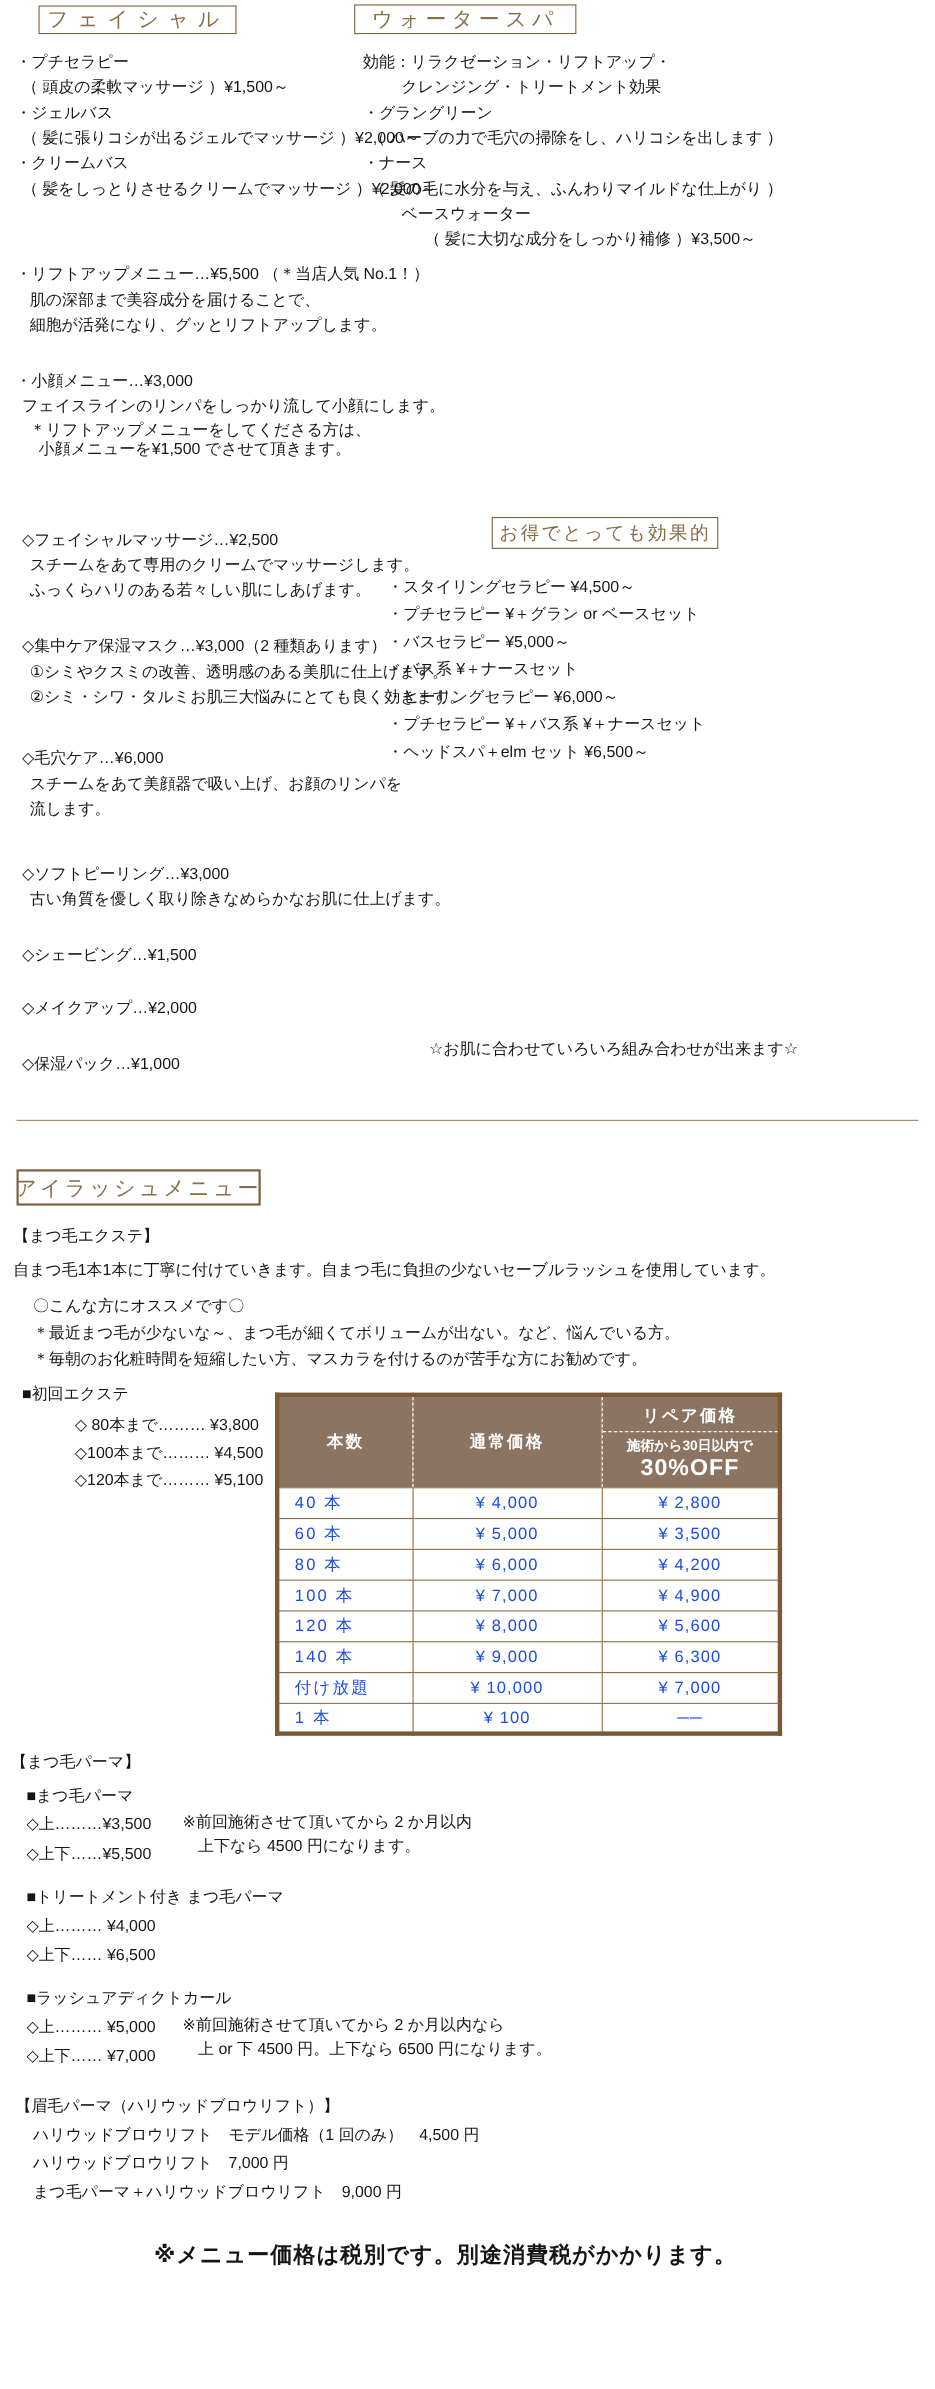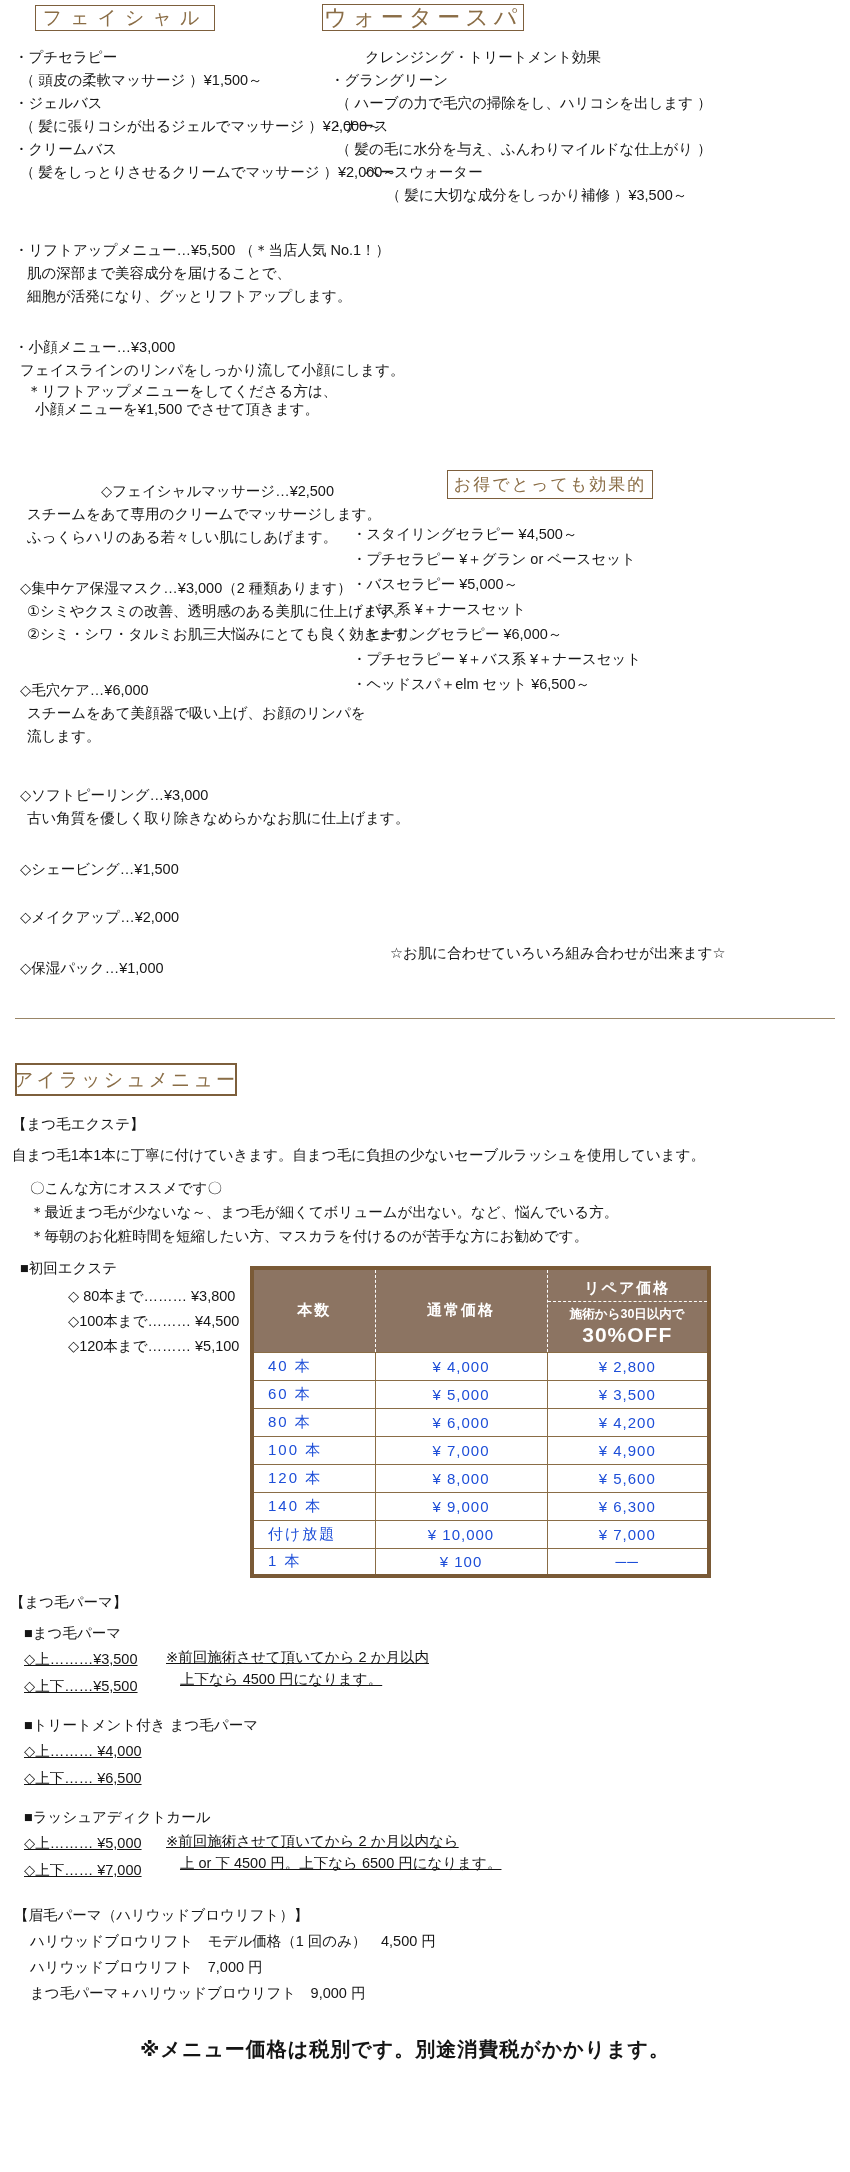--- a/index.html
+++ b/index.html
@@ -5,34 +5,34 @@
   html,body{margin:0;padding:0;background:#fff;}
   .page{position:relative;width:850px;height:2172px;background:#ffffff;
         font-family:"Liberation Sans","DejaVu Sans",sans-serif;color:#151515;overflow:hidden;}
 
   
   .hdr-box{position:absolute;border:1px solid #7d5f3c;color:#8a6d46;
            font-family:"Liberation Serif","DejaVu Serif",serif;
            display:flex;align-items:center;justify-content:center;
            box-sizing:border-box;white-space:nowrap;}
   .facial-box{left:35px;top:5px;width:180px;height:26px;font-size:19px;letter-spacing:8px;}
-  .spa-box{left:322px;top:4px;width:202px;height:27px;font-size:23px;letter-spacing:5px;}
+  .spa-box{left:322px;top:4px;width:202px;height:27px;font-size:19px;letter-spacing:5px;}
   .deals-box{left:447px;top:470px;width:206px;height:29px;font-size:17px;letter-spacing:2px;}
   .lash-box{left:15px;top:1063px;width:222px;height:33px;font-size:19px;letter-spacing:3px;border-width:2px;}
 
   .col{position:absolute;}
   .ln{font-size:14.5px;line-height:23px;white-space:nowrap;}
   .i1{padding-left:6px;}
   .i2{padding-left:13px;}
   .i3{padding-left:21px;}
   .s1{padding-left:35px;}
   .s2{padding-left:56px;}
   .tight{line-height:18px;}
   .mt25{margin-top:25px;} .mt28{margin-top:28px;}
-  .mt33{margin-top:33px;} .mt36{margin-top:36px;} .mt55{margin-top:55px;} .mt62{margin-top:62px;text-align:right;}
+  .mt33{margin-top:33px;} .mt36{margin-top:36px;} .mt55{margin-top:55px;} .mt62{margin-top:62px;}
 
   .facial-col{left:14px;top:46px;width:320px;}
   .spa-col{left:330px;top:46px;width:330px;}
   .deals-col{left:352px;top:522px;width:300px;}
   .deals-col .ln{line-height:25px;}
   .deals-note{position:absolute;left:390px;top:944px;font-size:14.5px;white-space:nowrap;}
 
   .divider{position:absolute;left:15px;top:1018px;width:820px;height:1px;background:#9a8668;}
 
   .lash-text{position:absolute;left:12px;top:1112px;width:830px;}
@@ -60,21 +60,21 @@
   .rp-off{font-size:21px;font-weight:bold;letter-spacing:1px;line-height:24px;}
   .price-table tbody td{background:#fff;border:1px solid #8a6d46;height:28px;
                         font-size:15px;letter-spacing:1px;text-align:center;color:#1d4ed8;}
   .price-table tbody td:first-child{text-align:left;padding-left:14px;letter-spacing:2px;}
 
   
   .perm{position:absolute;left:10px;top:1590px;width:720px;}
   .perm-header{font-size:14.5px;line-height:24px;}
   .perm-group{margin-top:6px;padding-left:14px;}
   .perm-title{font-size:14.5px;line-height:26px;}
-  .perm-pair{display:flex;text-decoration:underline;}
+  .perm-pair{display:flex;}
   .perm-prices{width:128px;}
   .perm-prices .ln{line-height:27px;}
   .perm-notes{padding-left:14px;}
   .perm-notes .ln{line-height:22px;}
   .note2{padding-left:14px;}
   .pg2{margin-top:12px;}
   .pg3{margin-top:12px;}
 
   .brow{position:absolute;left:14px;top:1902px;width:720px;}
   .brow-header{font-size:14.5px;line-height:26px;}
@@ -115,20 +115,21 @@
     <div class="ln i2">スチームをあて美顔器で吸い上げ、お顔のリンパを</div>
     <div class="ln i2">流します。</div>
     <div class="ln i1 mt36">◇ソフトピーリング…¥3,000</div>
     <div class="ln i2">古い角質を優しく取り除きなめらかなお肌に仕上げます。</div>
     <div class="ln i1 mt28">◇シェービング…¥1,500</div>
     <div class="ln i1 mt25">◇メイクアップ…¥2,000</div>
     <div class="ln i1 mt28">◇保湿パック…¥1,000</div>
   </div>
 
   <div class="col spa-col">
+    <div class="ln">効能：リラクゼーション・リフトアップ・</div>
     <div class="ln s1">クレンジング・トリートメント効果</div>
     <div class="ln">・グラングリーン</div>
     <div class="ln i1">（ ハーブの力で毛穴の掃除をし、ハリコシを出します ）</div>
     <div class="ln">・ナース</div>
     <div class="ln i1">（ 髪の毛に水分を与え、ふんわりマイルドな仕上がり ）</div>
     <div class="ln s1">ベースウォーター</div>
     <div class="ln s2">（ 髪に大切な成分をしっかり補修 ）¥3,500～</div>
   </div>
 
   <div class="hdr-box deals-box">お得でとっても効果的</div>

